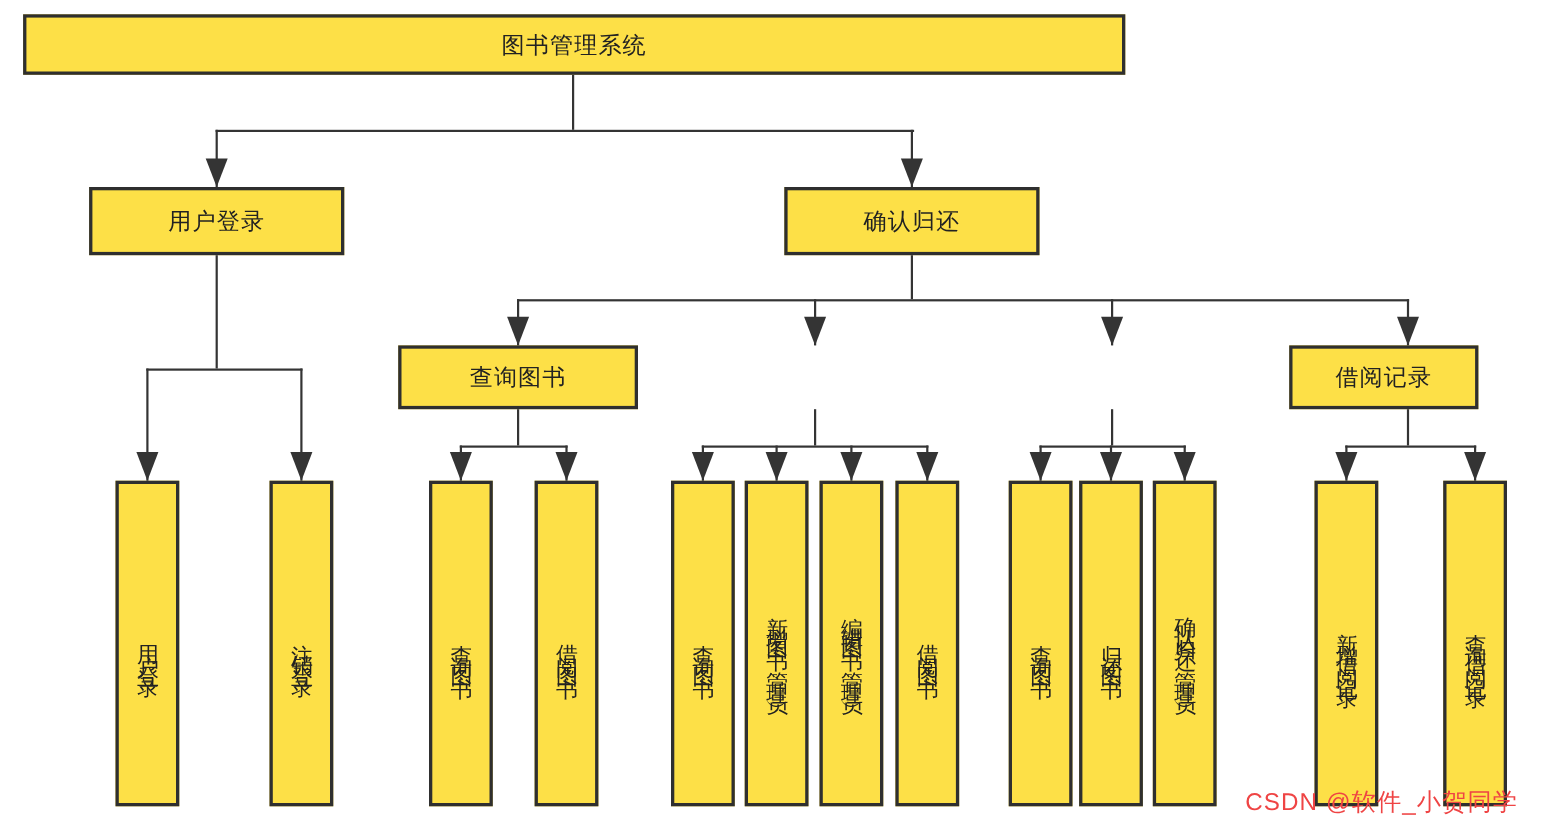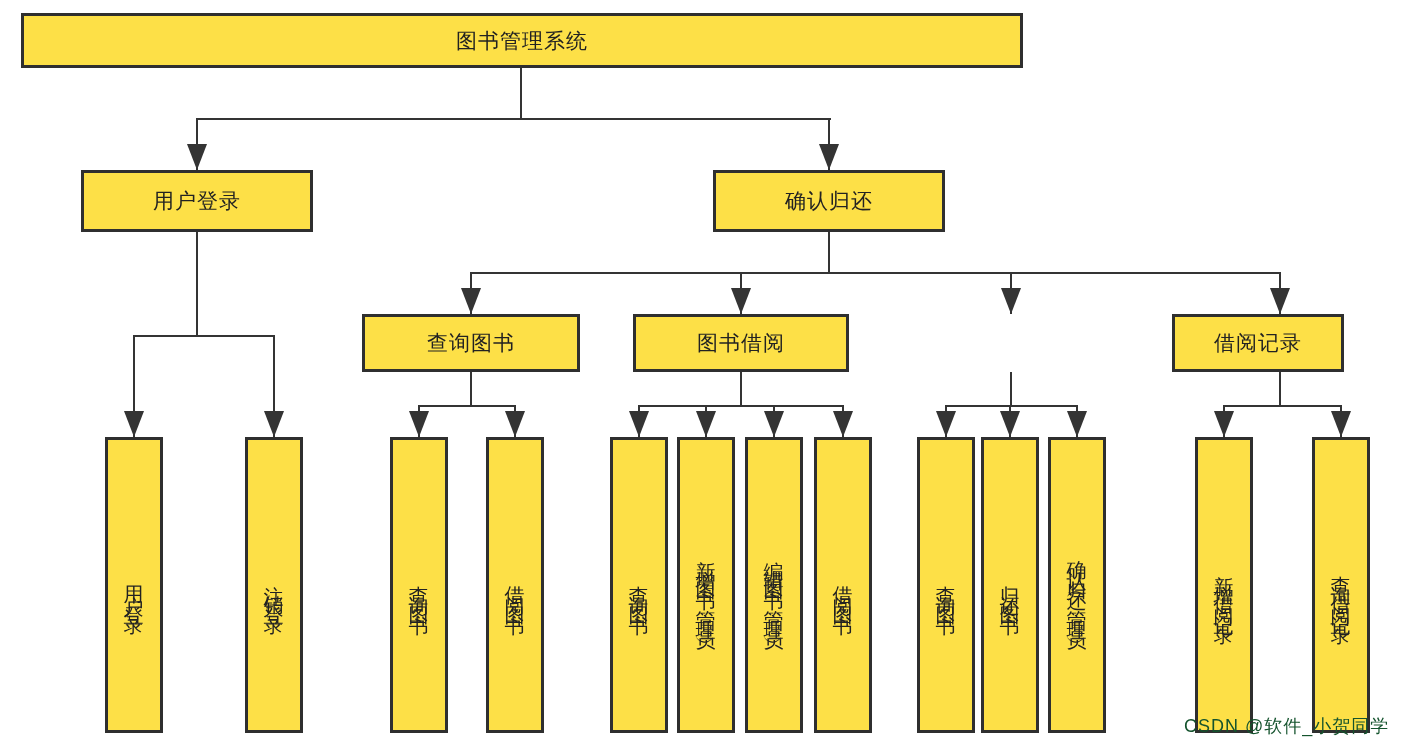--- a/index.html
+++ b/index.html
@@ -41,24 +41,24 @@
   .arrow {
     position: absolute;
     width: 0;
     height: 0;
     border-left: 10px solid transparent;
     border-right: 10px solid transparent;
     border-top: 26px solid #343434;
   }
   .watermark {
     position: absolute;
-    left: 1184px;
+    left: 1132px;
     top: 714px;
-    font-size: 18px;
-    color: #14532d;
+    font-size: 22px;
+    color: #ef4444;
     letter-spacing: 1px;
     white-space: nowrap;
   }
 </style>
 </head>
 <body>
 
 <div id="canvas">
 
   <div class="node" style="left:21px; top:13px; width:1002px; height:55px;">
@@ -70,23 +70,20 @@
   </div>
 
   <div class="node" style="left:713px; top:170px; width:232px; height:62px;">
     <span class="label">确认归还</span>
   </div>
 
   <div class="node" style="left:362px; top:314px; width:218px; height:58px;">
     <span class="label">查询图书</span>
   </div>
 
-  <div class="node" style="left:633px; top:314px; width:216px; height:58px;">
-    <span class="label">图书借阅</span>
-  </div>
 
 
   <div class="node" style="left:1172px; top:314px; width:172px; height:58px;">
     <span class="label">借阅记录</span>
   </div>
 
   <div class="node leaf" style="left:105px; top:437px; width:58px; height:296px;">
     <span class="label">用户登录</span>
   </div>
 

